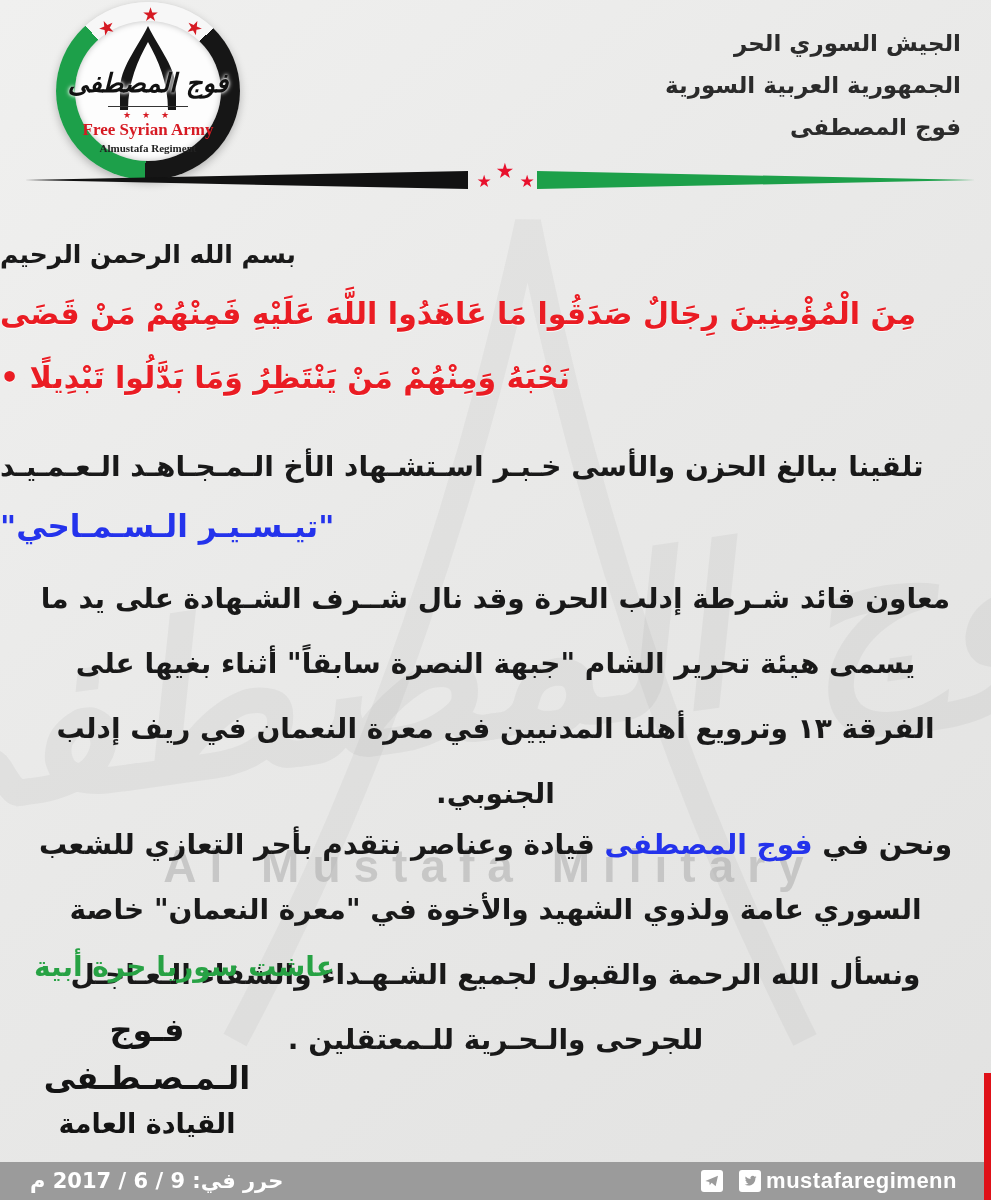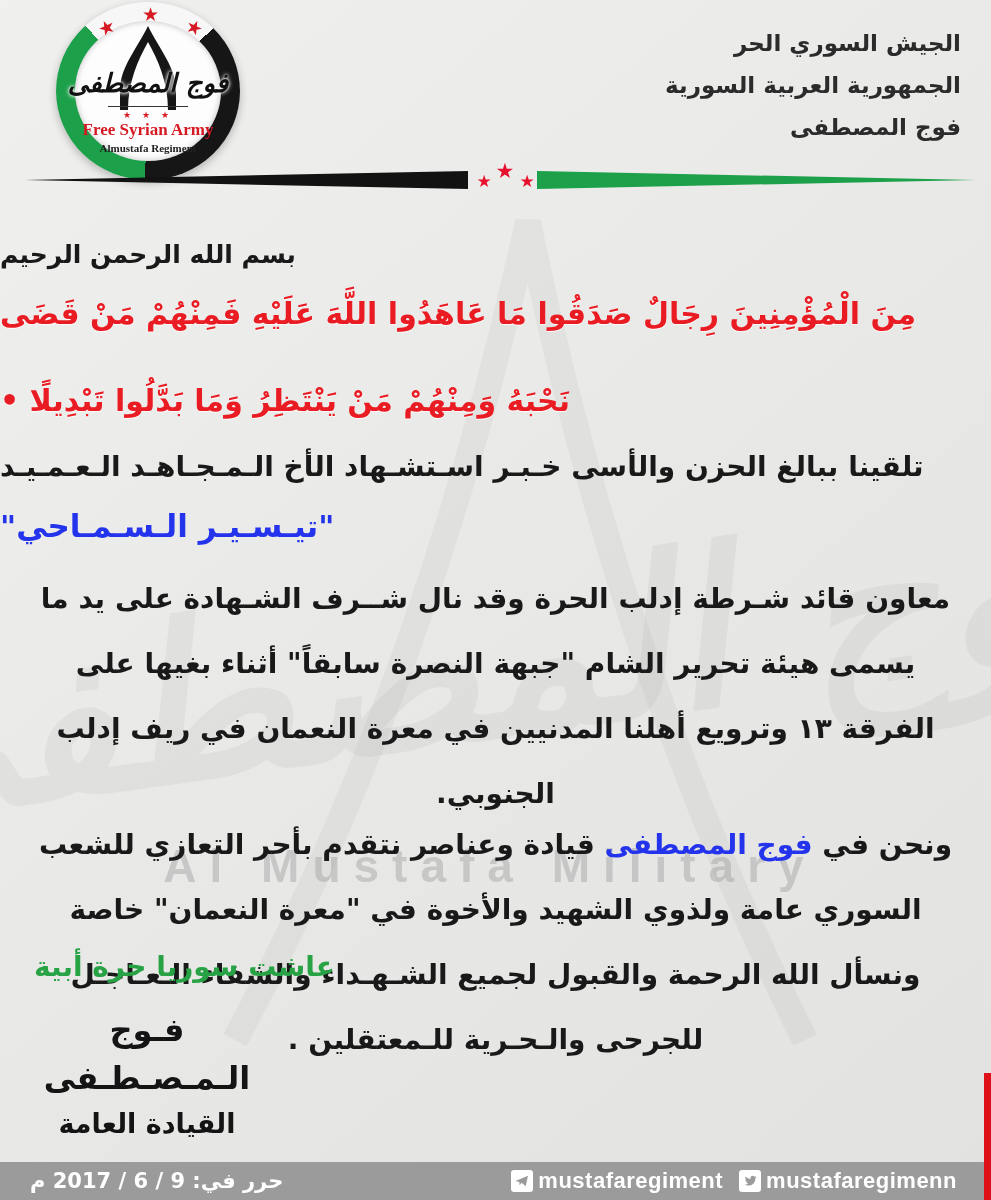--- a/index.html
+++ b/index.html
@@ -37,21 +37,21 @@
      font-family:"Liberation Serif",serif;font-weight:bold;font-size:17px;color:#d61a23;}
   .logo-reg{position:absolute;top:140px;left:0;width:184px;text-align:center;
      font-family:"Liberation Serif",serif;font-weight:bold;font-size:11px;color:#222;}
   
   .divider{position:absolute;top:158px;left:0;}
   
   .center-line{position:absolute;left:0;width:100%;text-align:left;color:#191919;font-weight:bold;}
   .basmala{top:240px;font-size:25px;}
   .verse{color:#ea1c23;font-size:30px;text-shadow:0 1px 0 rgba(255,255,255,.8);}
   .verse.l1{top:296px;}
-  .verse.l2{top:383px;}
+  .verse.l2{top:360px;}
   .p1{top:450px;font-size:28px;letter-spacing:.5px;}
   .martyr{top:508px;font-size:31px;color:#2433ec;}
   .para{position:absolute;left:25px;width:941px;text-align:center;color:#191919;
         font-weight:bold;font-size:28px;line-height:65px;}
   .p2{top:566px;}
   .p3{top:812px;}
   .hl-blue{color:#2433ec;}
   .slogan{top:950px;font-size:28px;color:#27a244;margin-left:34px;}
   .signature{position:absolute;top:1006px;left:22px;width:250px;text-align:center;
      color:#141414;font-weight:bold;}
@@ -134,21 +134,20 @@
 
   <div class="footer-bar">
     <div class="footer-date">حرر في: 9 / 6 / 2017 م</div>
     <div class="handles">
       <div class="handle">
         <span class="sq-icon">
           <svg width="16" height="16" viewBox="0 0 24 24">
             <path d="M2 12 L21 4 L17.5 20 L11.5 14.5 L8.5 18.5 L8 13.5 Z" fill="#9b9b9b"></path>
           </svg>
         </span>
-        <span>mustafaregiment</span>
       </div>
       <div class="handle">
         <span class="sq-icon">
           <svg width="16" height="16" viewBox="0 0 24 24">
             <path d="M22 6c-.7.3-1.4.5-2.2.6.8-.5 1.4-1.2 1.7-2.1-.8.4-1.6.8-2.5 1A3.6 3.6 0 0 0 12.8 9 10.2 10.2 0 0 1 5.4 5.2a3.6 3.6 0 0 0 1.1 4.8c-.6 0-1.1-.2-1.6-.4 0 1.7 1.2 3.2 2.9 3.5-.5.2-1.1.2-1.6.1.5 1.4 1.8 2.4 3.4 2.5A7.3 7.3 0 0 1 4 17.2 10.3 10.3 0 0 0 9.6 18.8c6.7 0 10.4-5.5 10.4-10.3v-.5c.7-.5 1.3-1.1 1.8-1.9z" fill="#9b9b9b"></path>
           </svg>
         </span>
         <span>mustafaregimenn</span>
       </div>
     </div>

